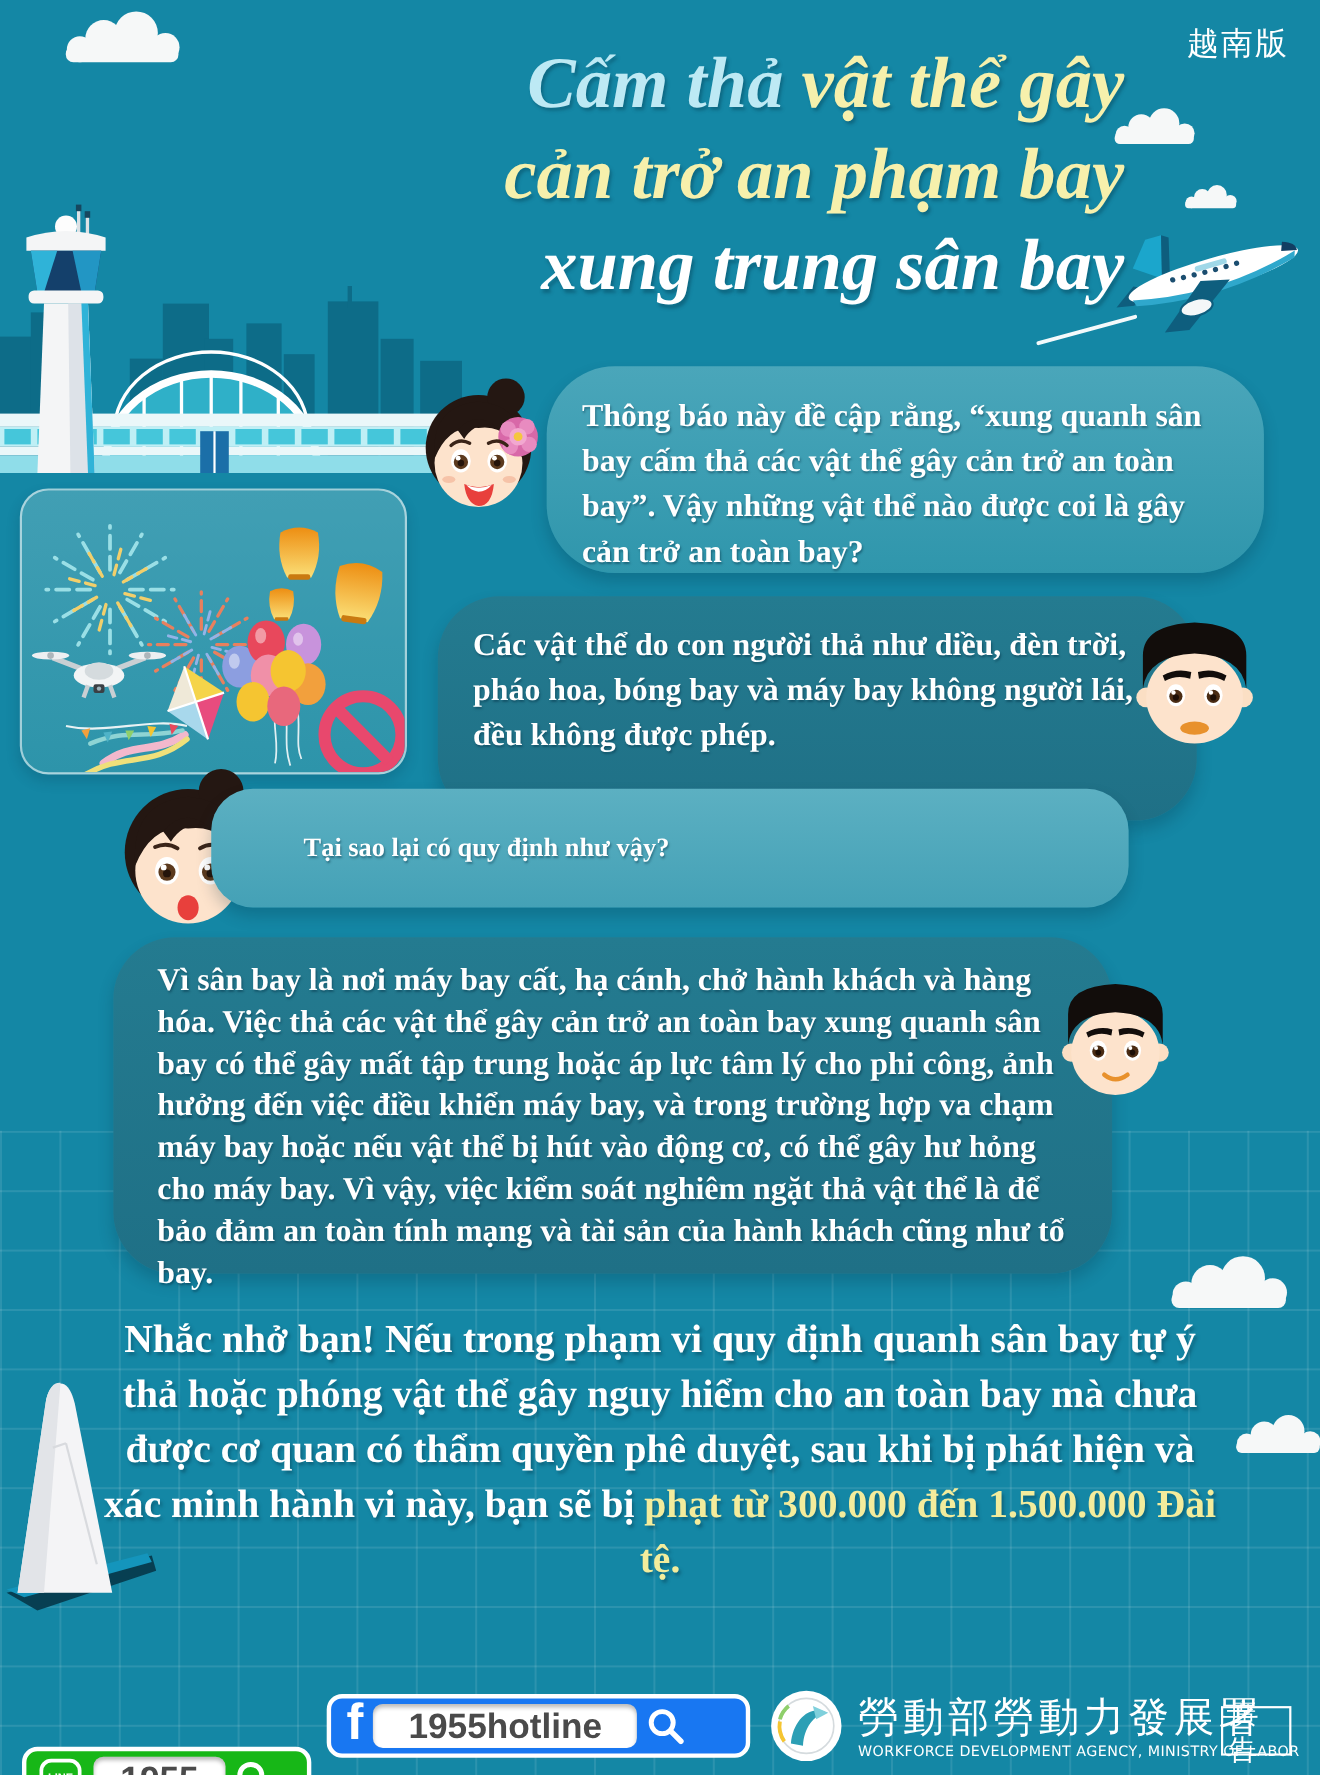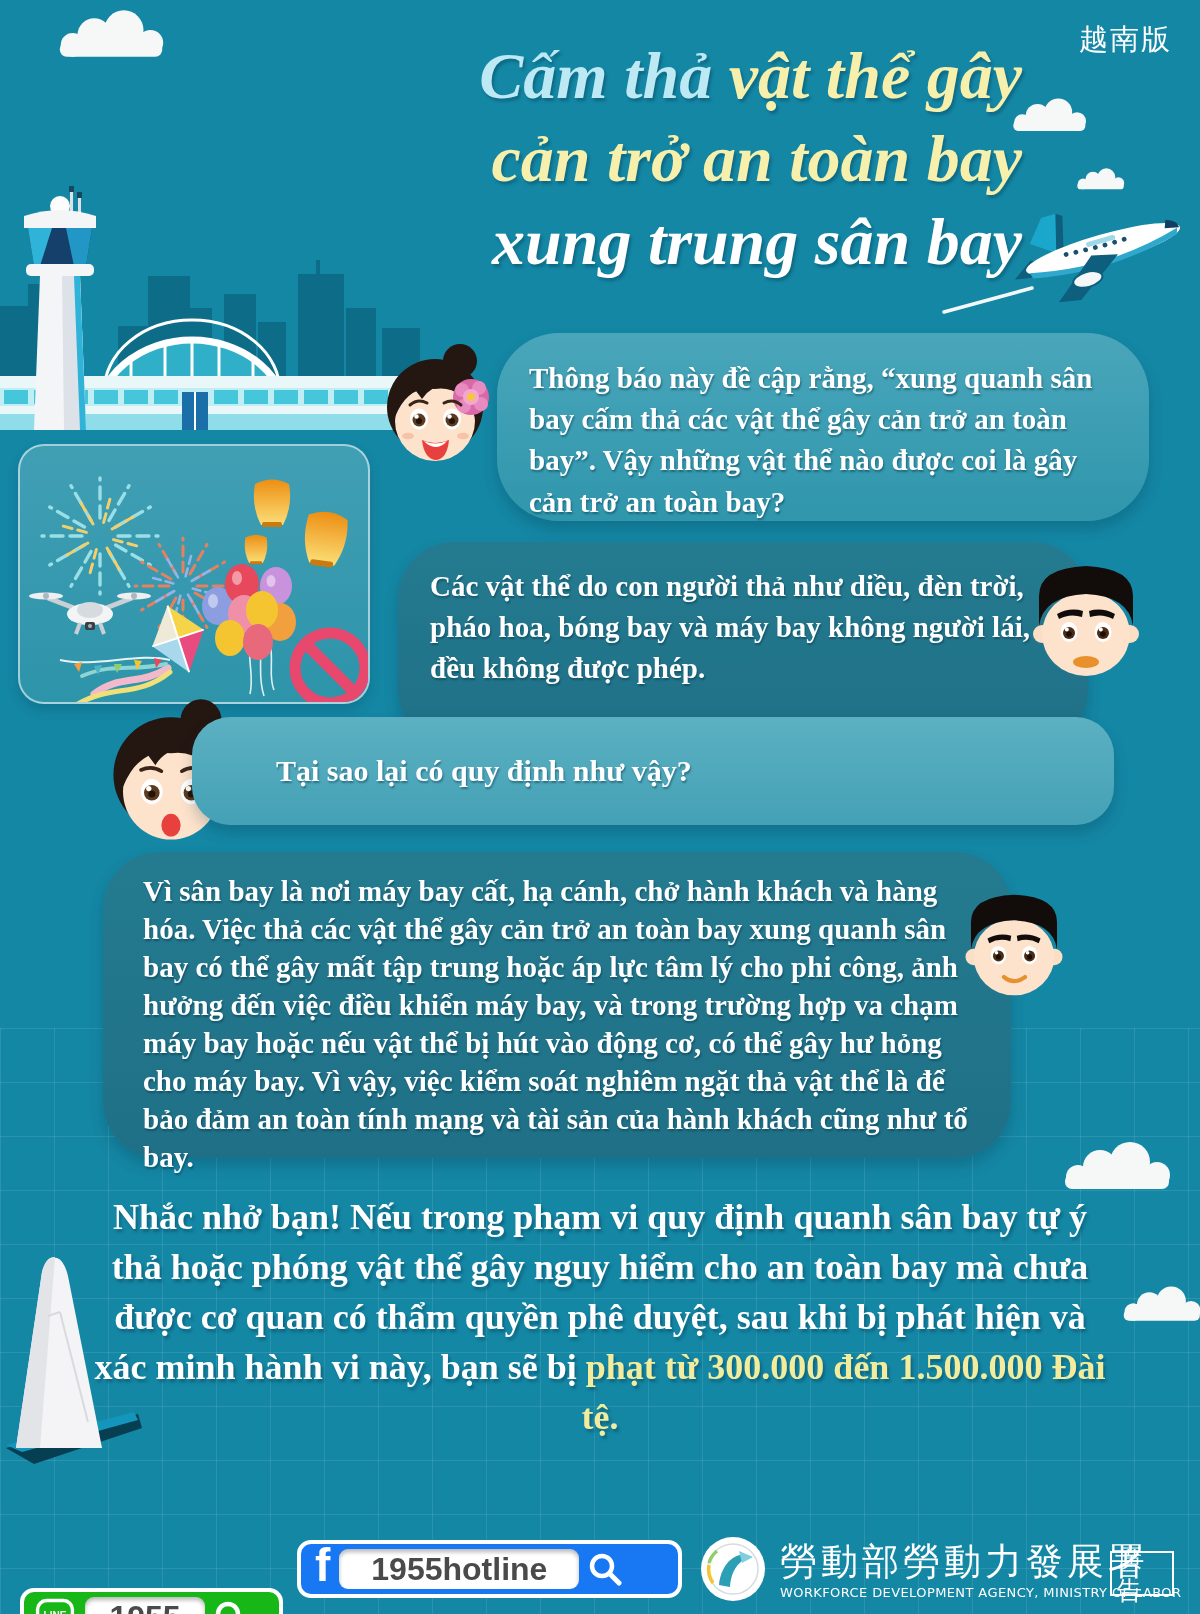--- a/index.html
+++ b/index.html
@@ -17,23 +17,23 @@
   .t-cyan{color:#BDE9F4;} .t-yellow{color:#F6F0AC;} .t-white{color:#FFFFFF;}
   .edition{right:28px;top:20px;color:#fff;font-family:"DejaVu Sans","Liberation Sans",sans-serif;
            font-size:29px;letter-spacing:2px;font-weight:500;}
   
   .bubble{color:#fff;font-weight:700;font-size:29px;line-height:1.42;
           text-shadow:1px 2px 2px rgba(0,45,65,.45);box-shadow:0 8px 14px rgba(0,40,60,.22);}
   .b1{left:497px;top:333px;width:652px;height:188px;border-radius:62px;
       background:linear-gradient(180deg,#4AA6BA,#2F96AC);padding:25px 32px;box-sizing:border-box;}
   .b2{left:398px;top:542px;width:690px;height:204px;border-radius:56px;
       background:linear-gradient(180deg,#247B90,#1F7086);padding:24px 32px;box-sizing:border-box;}
-  .b3{left:192px;top:717px;width:922px;height:108px;border-radius:38px;
+  .b3{left:192px;top:717px;width:834px;height:108px;border-radius:38px;
       background:linear-gradient(180deg,#5CB0C2,#44A1B6);display:flex;align-items:center;
-      padding-left:84px;box-sizing:border-box;font-size:30px;}
+      padding-left:84px;box-sizing:border-box;font-size:24px;}
   .b4{left:103px;top:852px;width:908px;height:306px;border-radius:56px;
       background:linear-gradient(180deg,#247B90,#1F7086);padding:21px 40px;box-sizing:border-box;
       line-height:1.31;}
   
   .imgbox{left:18px;top:444px;width:348px;height:256px;border-radius:26px;
           border:2px solid rgba(255,255,255,.55);
           background:linear-gradient(180deg,#419FB4,#2D94AA);overflow:hidden;
           box-shadow:0 6px 12px rgba(0,40,60,.18);}
   
   .warning{left:92px;top:1192px;width:1016px;text-align:center;color:#fff;font-weight:700;
@@ -172,21 +172,21 @@
         <circle cx="77" cy="22" r="20"></circle>
         <circle cx="104" cy="35" r="13"></circle>
         <rect x="12" y="34" width="104" height="15" rx="7"></rect>
       </g>
   </svg>
 
   <div class="abs edition">越南版</div>
 
   <div class="abs title">
     <span class="t-cyan">Cấm thả </span><span class="t-yellow">vật thể gây</span><br>
-    <span class="t-yellow">cản trở an toàn bay</span><br>
+    <span class="t-yellow">cản trở an phạm bay</span><br>
     <span class="t-white">xung trung sân bay</span>
   </div>
 
   <svg class="abs" style="left:940px;top:198px" width="258" height="118" viewBox="0 0 258 118">
     <path d="M4 114 L92 90" stroke="rgba(255,255,255,.95)" stroke-width="3.5" stroke-linecap="round"></path>
     <g transform="rotate(-16 150 60)">
       <polygon points="96,30 114,8 129,8 119,46" fill="#1BA6CC"></polygon>
       <polygon points="119,46 129,8 135,12 126,48" fill="#0E5E7E"></polygon>
       <polygon points="92,46 72,60 88,63 104,52" fill="#0E5E7E"></polygon>
       <ellipse cx="165" cy="55" rx="80" ry="14.5" fill="#FFFFFF"></ellipse>

